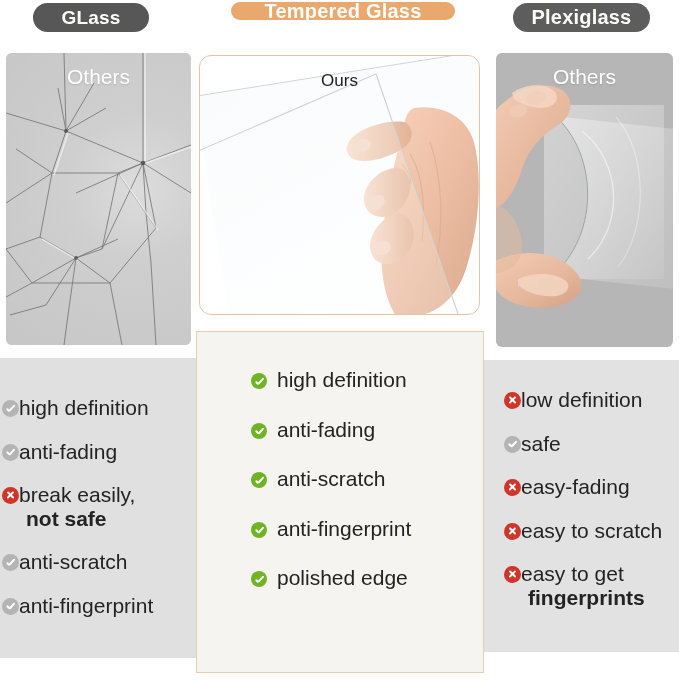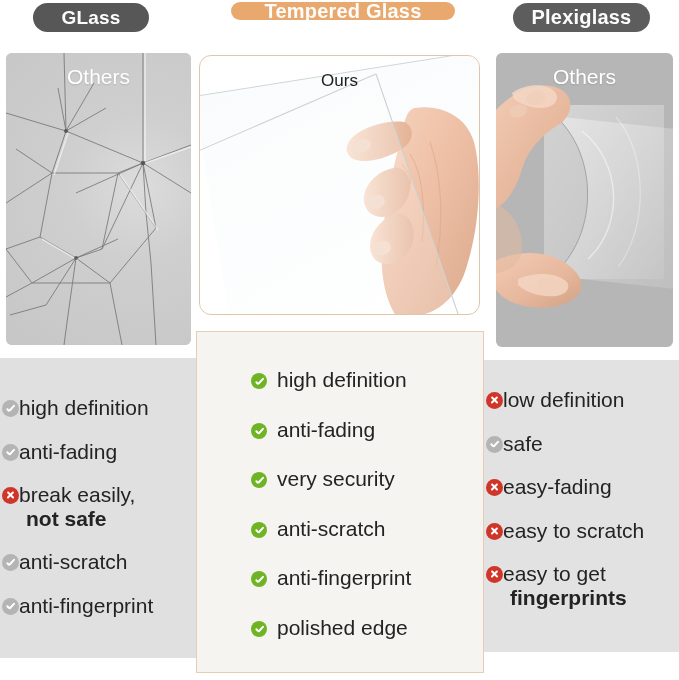--- a/index.html
+++ b/index.html
@@ -77,21 +77,21 @@
   
   .list-panel { position: absolute; }
   .list-left   { left: 0px;   top: 358px; width: 196px; height: 300px; background: #e0e0e0; }
   .list-right  { left: 483px; top: 360px; width: 196px; height: 292px; background: #e2e2e2; }
   .list-center { left: 196px; top: 331px; width: 288px; height: 342px;
                  background: #f5f4f0; border: 1px solid #e5ceb2; }
 
   .feat-list { list-style: none; }
 
   .list-left .feat-list  { padding: 38px 0 0 2px; }
-  .list-right .feat-list { padding: 28px 0 0 3px; }
+  .list-right .feat-list { padding: 28px 0 0 3px; margin-left: 18px; }
   .list-center .feat-list{ padding: 36px 0 0 54px; }
 
   .feat-item {
     display: flex; align-items: flex-start;
     color: #232323;
     line-height: 1.12;
   }
   .list-left  .feat-item { font-size: 21px; margin-bottom: 20px; }
   .list-right .feat-item { font-size: 21px; margin-bottom: 20px; }
   .list-center .feat-item{ font-size: 21px; margin-bottom: 26px; }
@@ -336,24 +336,20 @@
       <li class="feat-item">
         <span class="feat-icon icon-check-green"></span>
         <span class="feat-text">high definition</span>
       </li>
       <li class="feat-item">
         <span class="feat-icon icon-check-green"></span>
         <span class="feat-text">anti-fading</span>
       </li>
       <li class="feat-item">
         <span class="feat-icon icon-check-green"></span>
-        <span class="feat-text">very security</span>
-      </li>
-      <li class="feat-item">
-        <span class="feat-icon icon-check-green"></span>
         <span class="feat-text">anti-scratch</span>
       </li>
       <li class="feat-item">
         <span class="feat-icon icon-check-green"></span>
         <span class="feat-text">anti-fingerprint</span>
       </li>
       <li class="feat-item">
         <span class="feat-icon icon-check-green"></span>
         <span class="feat-text">polished edge</span>
       </li>

